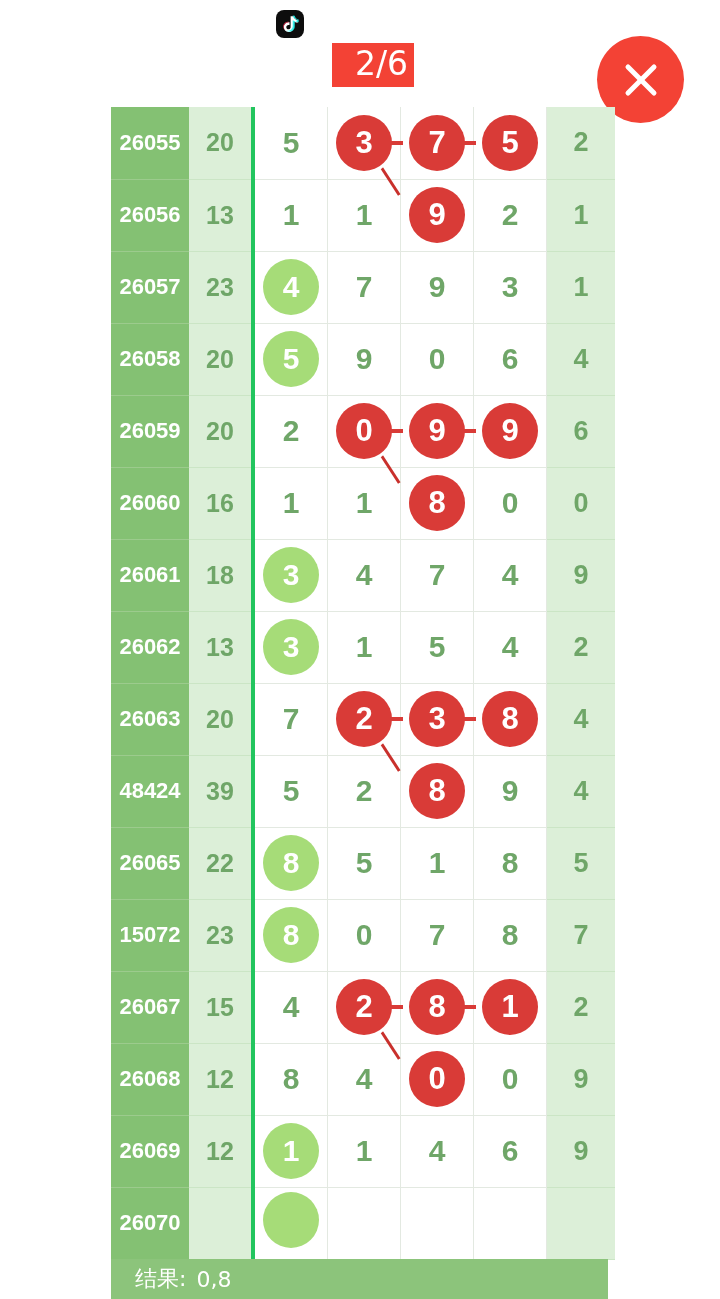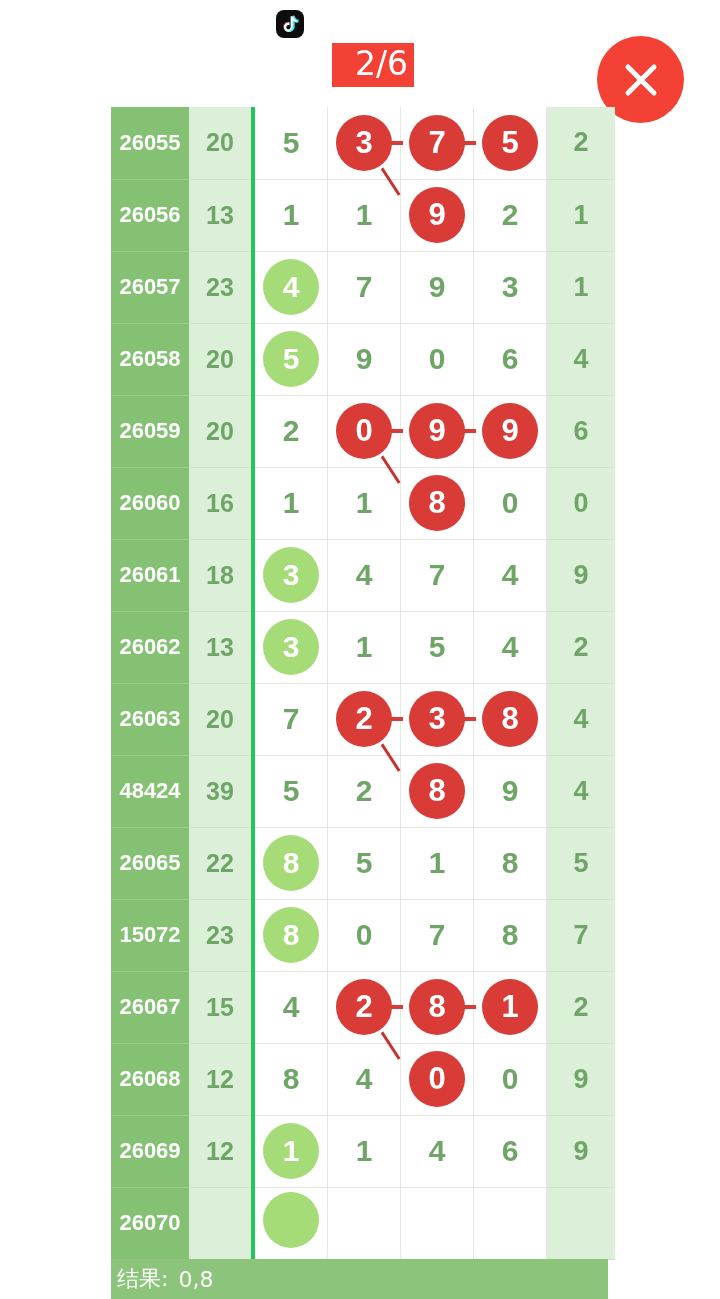--- a/index.html
+++ b/index.html
@@ -171,21 +171,21 @@
     left: 111px;
     top: 1259px;
     width: 497px;
     height: 40px;
     background: #8cc47b;
     color: #ffffff;
     font-size: 22px;
     display: flex;
     align-items: center;
     box-sizing: border-box;
-    padding-left: 6px;
+    padding-left: 24px;
   }
   #results-bar .rlabel { font-family: "DejaVu Sans", sans-serif; }
   #results-bar .rvalue { margin-left: 10px; font-family: "DejaVu Sans", sans-serif; }
 </style>
 </head>
 <body>
 
 <div id="tiktok-icon">
   <svg width="28" height="28" viewBox="0 0 28 28" aria-hidden="true">
     <path d="M17.6 6.2c.5 2.1 1.9 3.5 4 3.8v2.7c-1.4.1-2.7-.3-3.9-1.1v5.1c0 3.4-2.6 5.5-5.4 5.3-2.6-.2-4.4-2.2-4.5-4.7-.1-2.6 1.8-4.9 4.5-5.1.4 0 .8 0 1.2.1v2.8c-.3-.1-.7-.2-1.1-.2-1.2 0-2.2 1-2.1 2.3 0 1.1.9 2 2 2.1 1.2.1 2.3-.8 2.3-2.1V6.2h3z" fill="#ffffff"></path>

